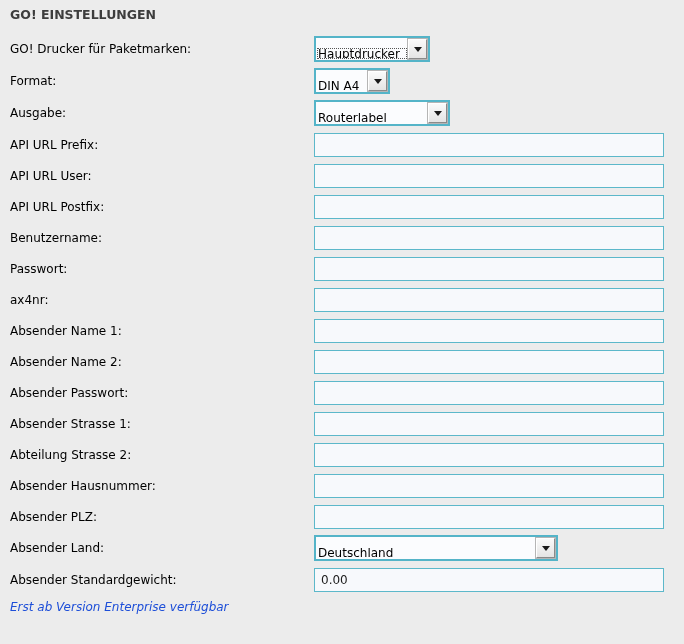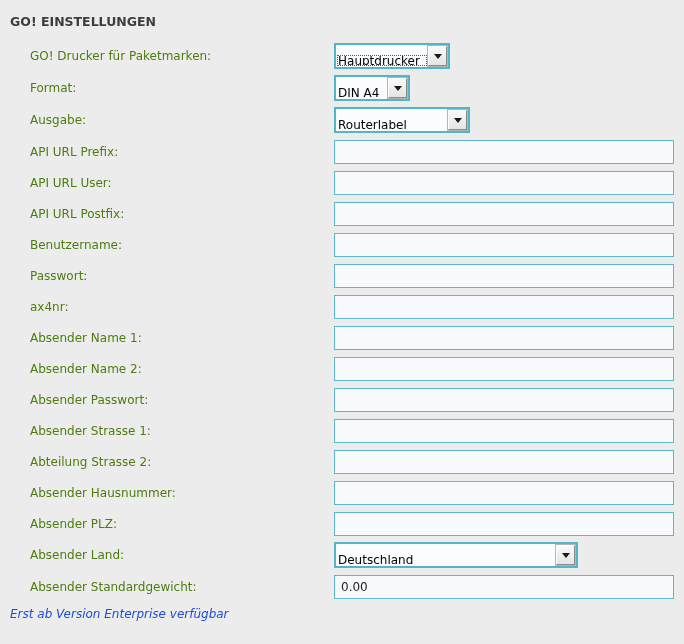--- a/index.html
+++ b/index.html
@@ -16,36 +16,35 @@
     overflow: hidden;
   }
   .container {
     padding: 4px 10px 0 10px;
     box-sizing: border-box;
   }
   .page-title {
     font-size: 12.5px;
     font-weight: bold;
     color: #3d3d3d;
-    margin: 10px 0 10px 0;
+    margin: 3px 0 10px 0;
     line-height: 16px;
   }
   .row {
     display: flex;
     align-items: center;
     height: 31px;
   }
   .row.select-row {
     height: 32px;
   }
   .field-label {
     width: 304px;
     flex: none;
-    color: #4d7c0f;
-    margin-left: 20px;
+    color: #000000;
   }
   input.text-input {
     box-sizing: border-box;
     width: 350px;
     height: 24px;
     border: 1px solid #5cb8ca;
     background: #f7f9fc;
     padding: 3px 6px;
     font-family: inherit;
     font-size: 12px;

